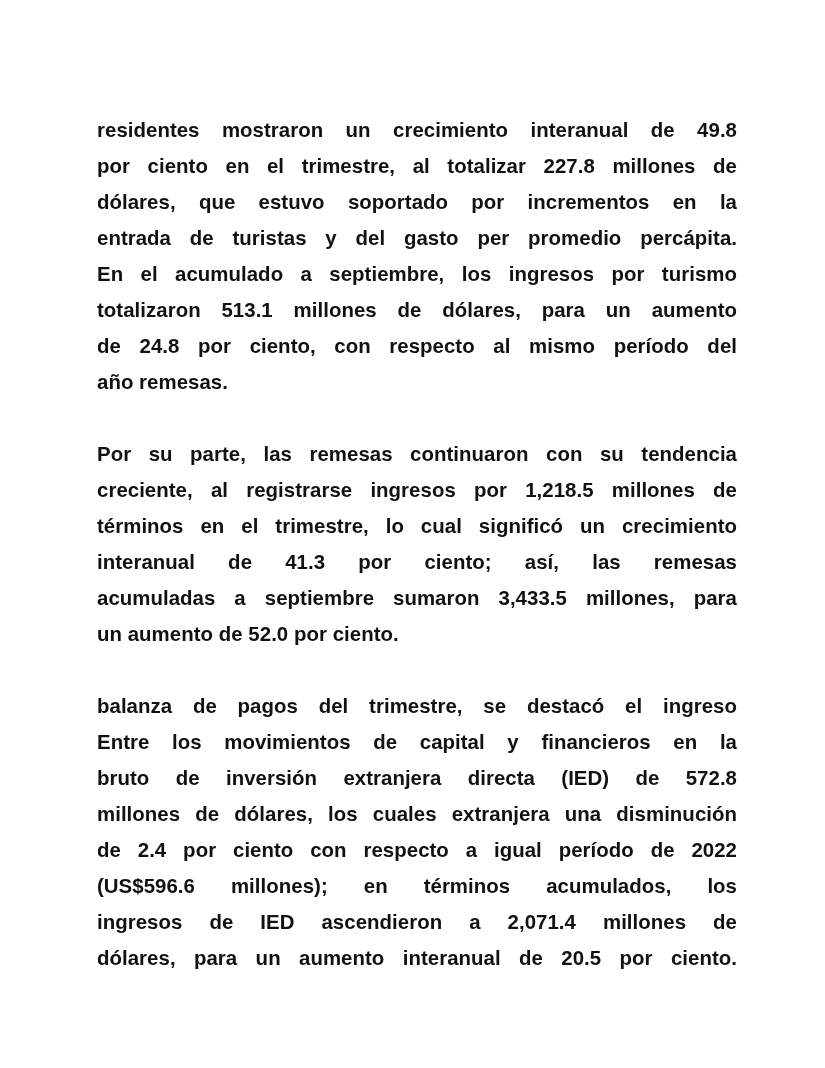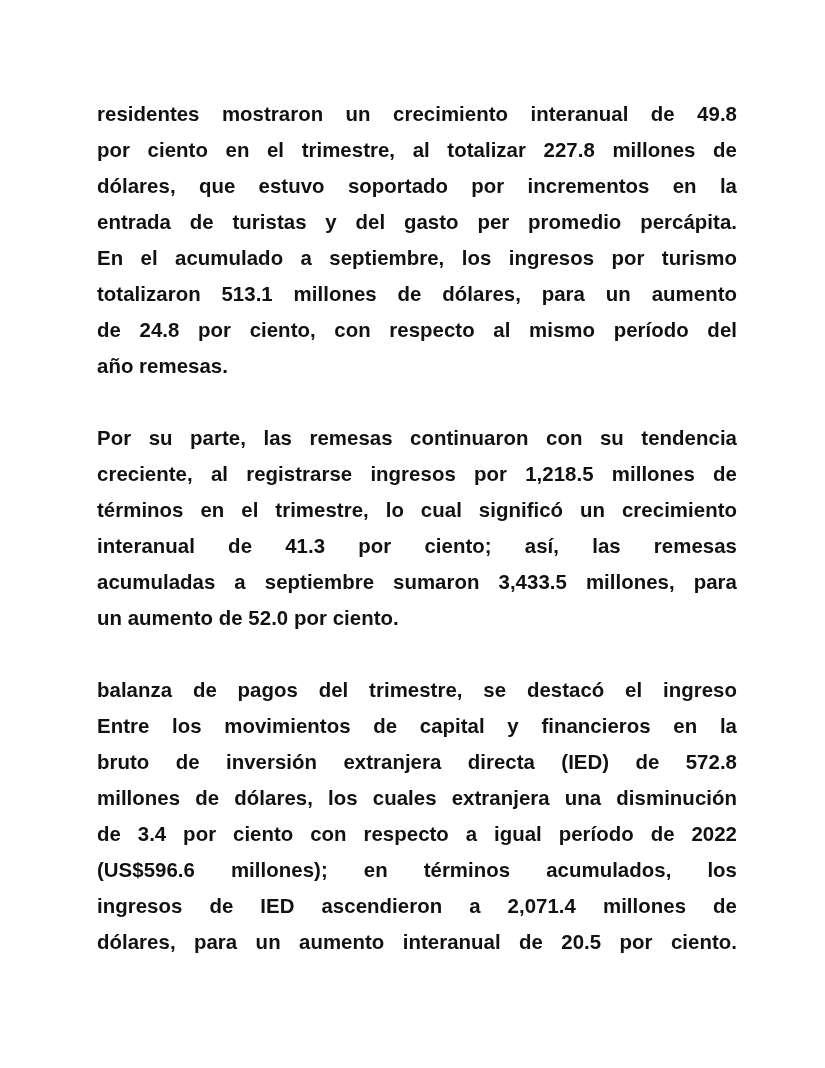--- a/index.html
+++ b/index.html
@@ -13,21 +13,21 @@
       position: relative;
       overflow: hidden;
     }
     .page {
       position: absolute;
       left: 97px;
       top: 96px;
       width: 640px;
     }
     .para {
-      margin: 0 0 36px 0;
+      margin: 16px 0 36px 0;
       font-family: "Liberation Sans", "DejaVu Sans", sans-serif;
       font-weight: bold;
       font-size: 20.4px;
       line-height: 36px;
       color: #111111;
       text-align: justify;
       letter-spacing: 0.05px;
       word-spacing: 0px;
     }
     .line {
@@ -64,19 +64,19 @@
     <span class="line">interanual de 41.3 por ciento; así, las remesas</span>
     <span class="line">acumuladas a septiembre sumaron 3,433.5 millones, para</span>
     <span class="line last">un aumento de 52.0 por ciento.</span>
   </p>
 
   <p class="para">
     <span class="line">balanza de pagos del trimestre, se destacó el ingreso</span>
     <span class="line">Entre los movimientos de capital y financieros en la</span>
     <span class="line">bruto de inversión extranjera directa (IED) de 572.8</span>
     <span class="line">millones de dólares, los cuales extranjera una disminución</span>
-    <span class="line">de 3.4 por ciento con respecto a igual período de 2022</span>
+    <span class="line">de 2.4 por ciento con respecto a igual período de 2022</span>
     <span class="line">(US$596.6 millones); en términos acumulados, los</span>
     <span class="line">ingresos de IED ascendieron a 2,071.4 millones de</span>
     <span class="line">dólares, para un aumento interanual de 20.5 por ciento.</span>
   </p>
 
 </div>
 
 </body></html>

